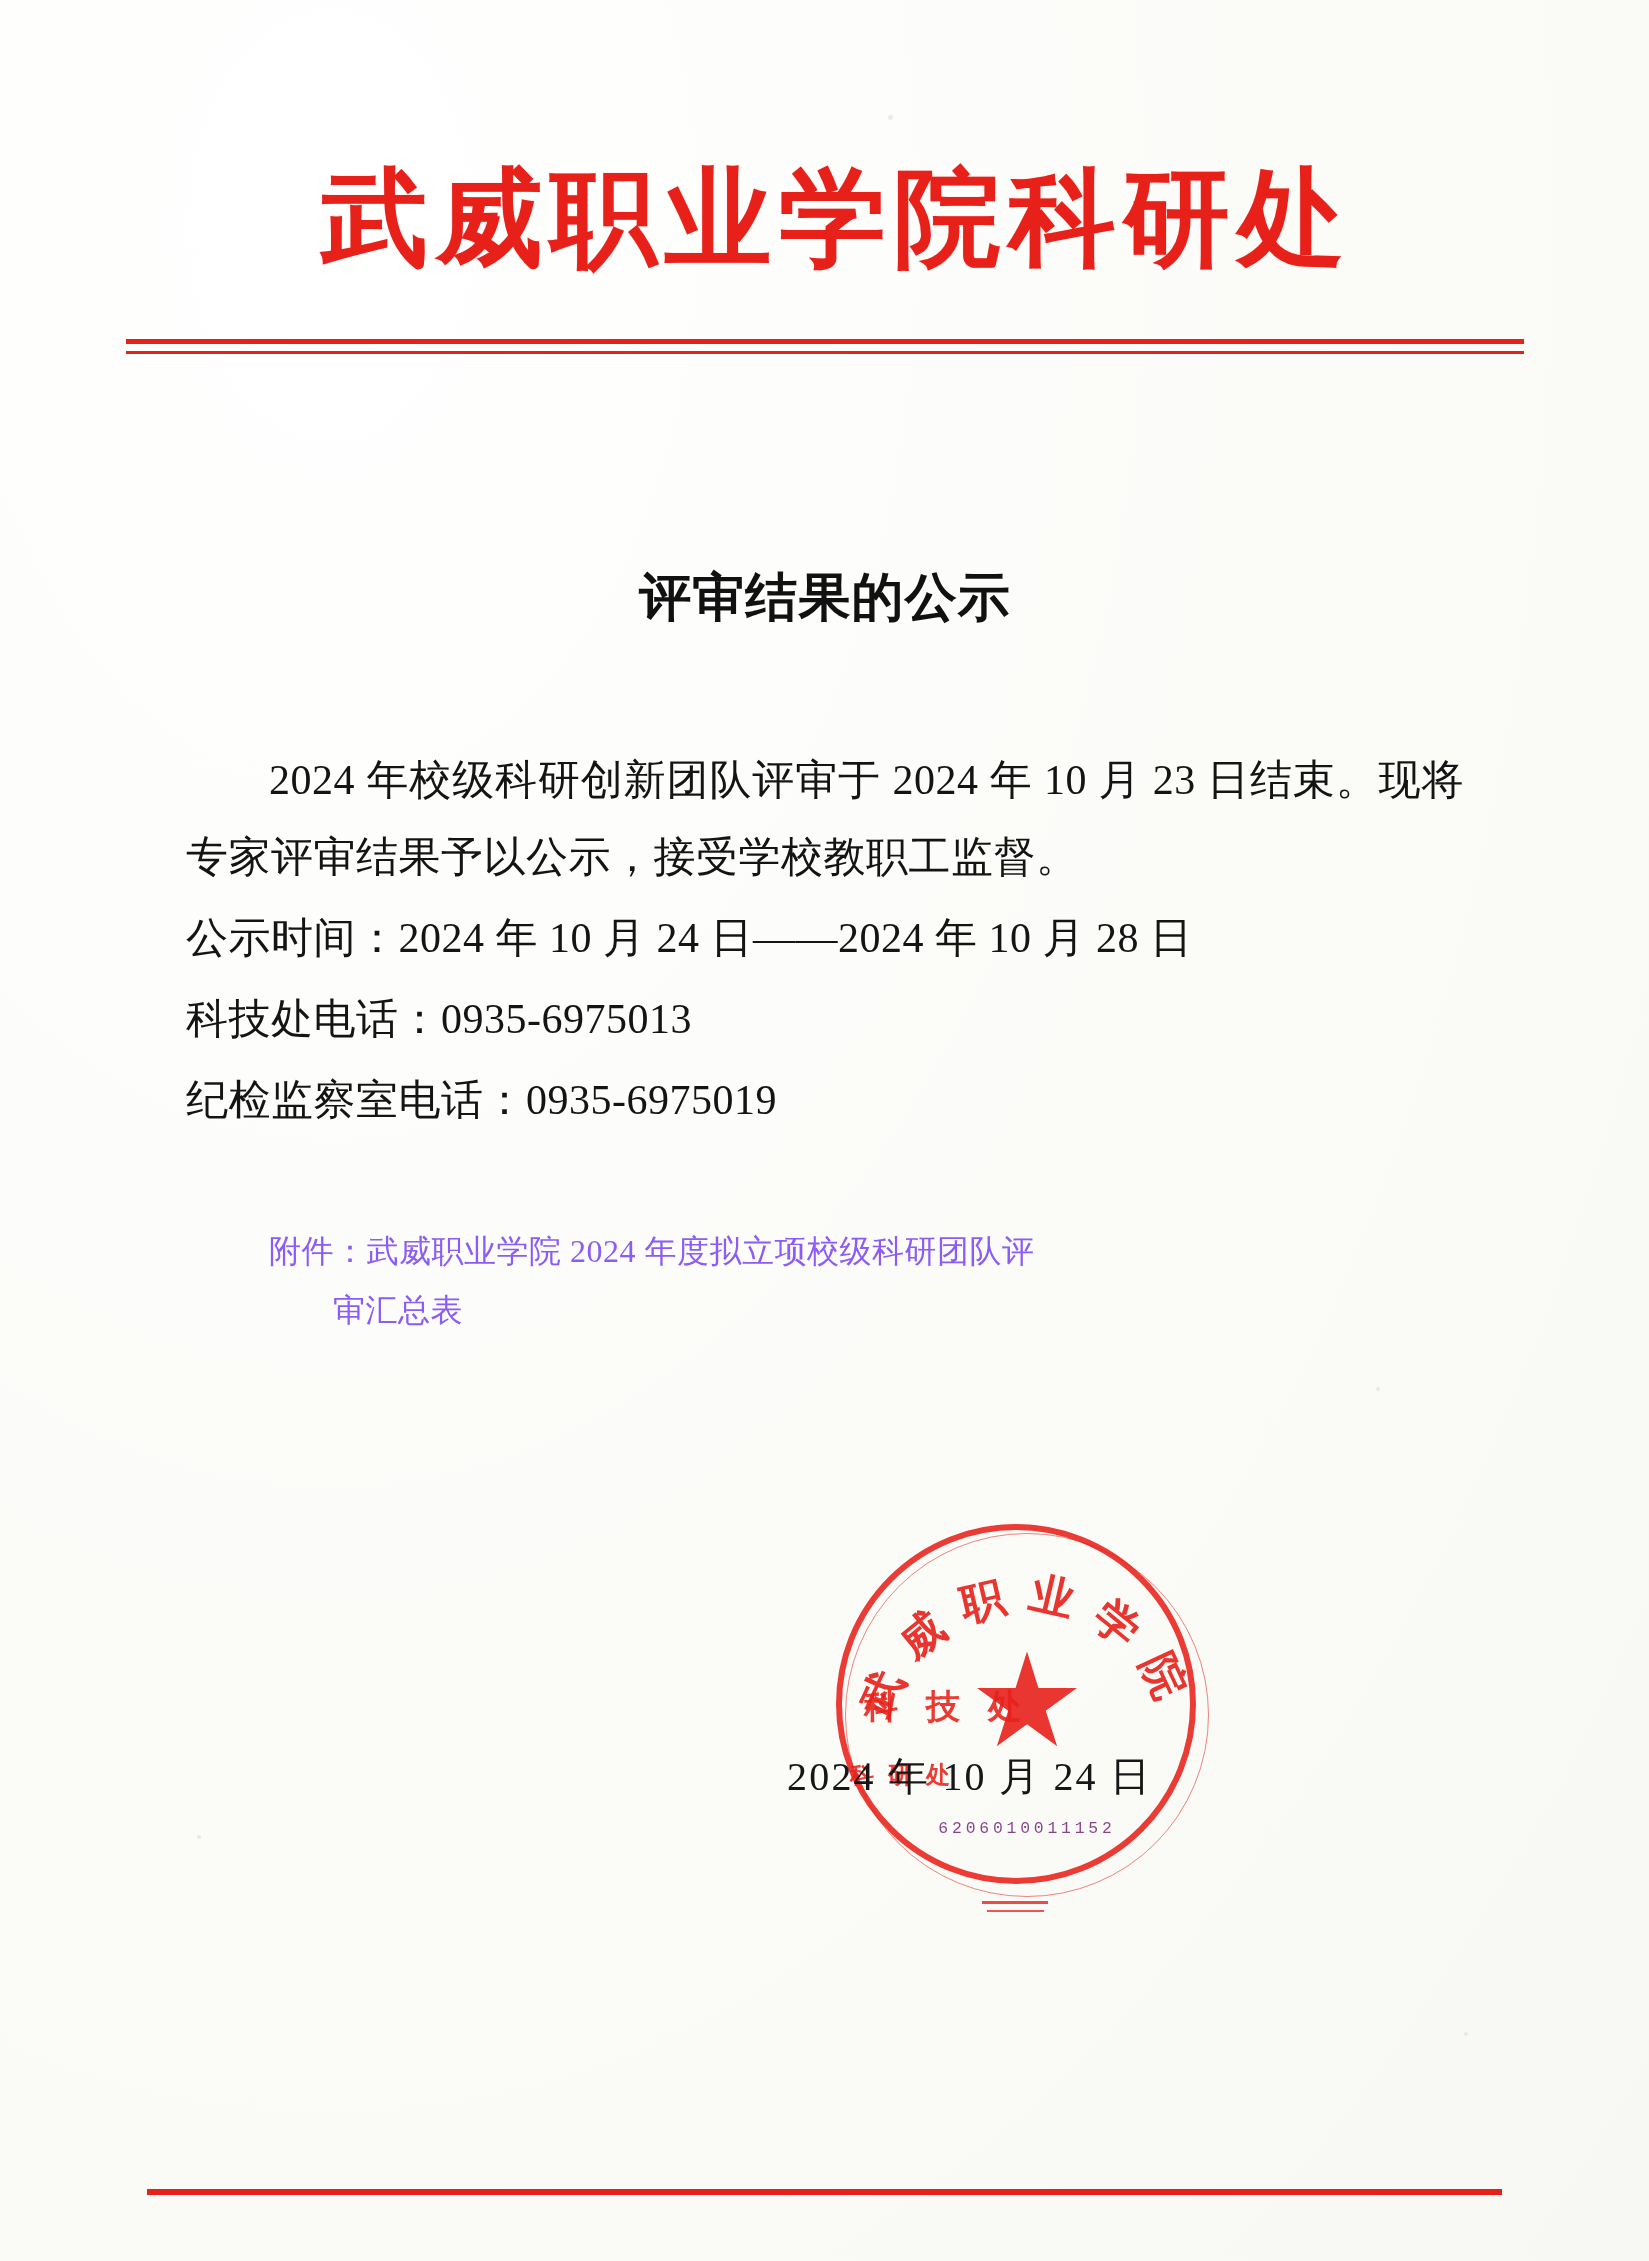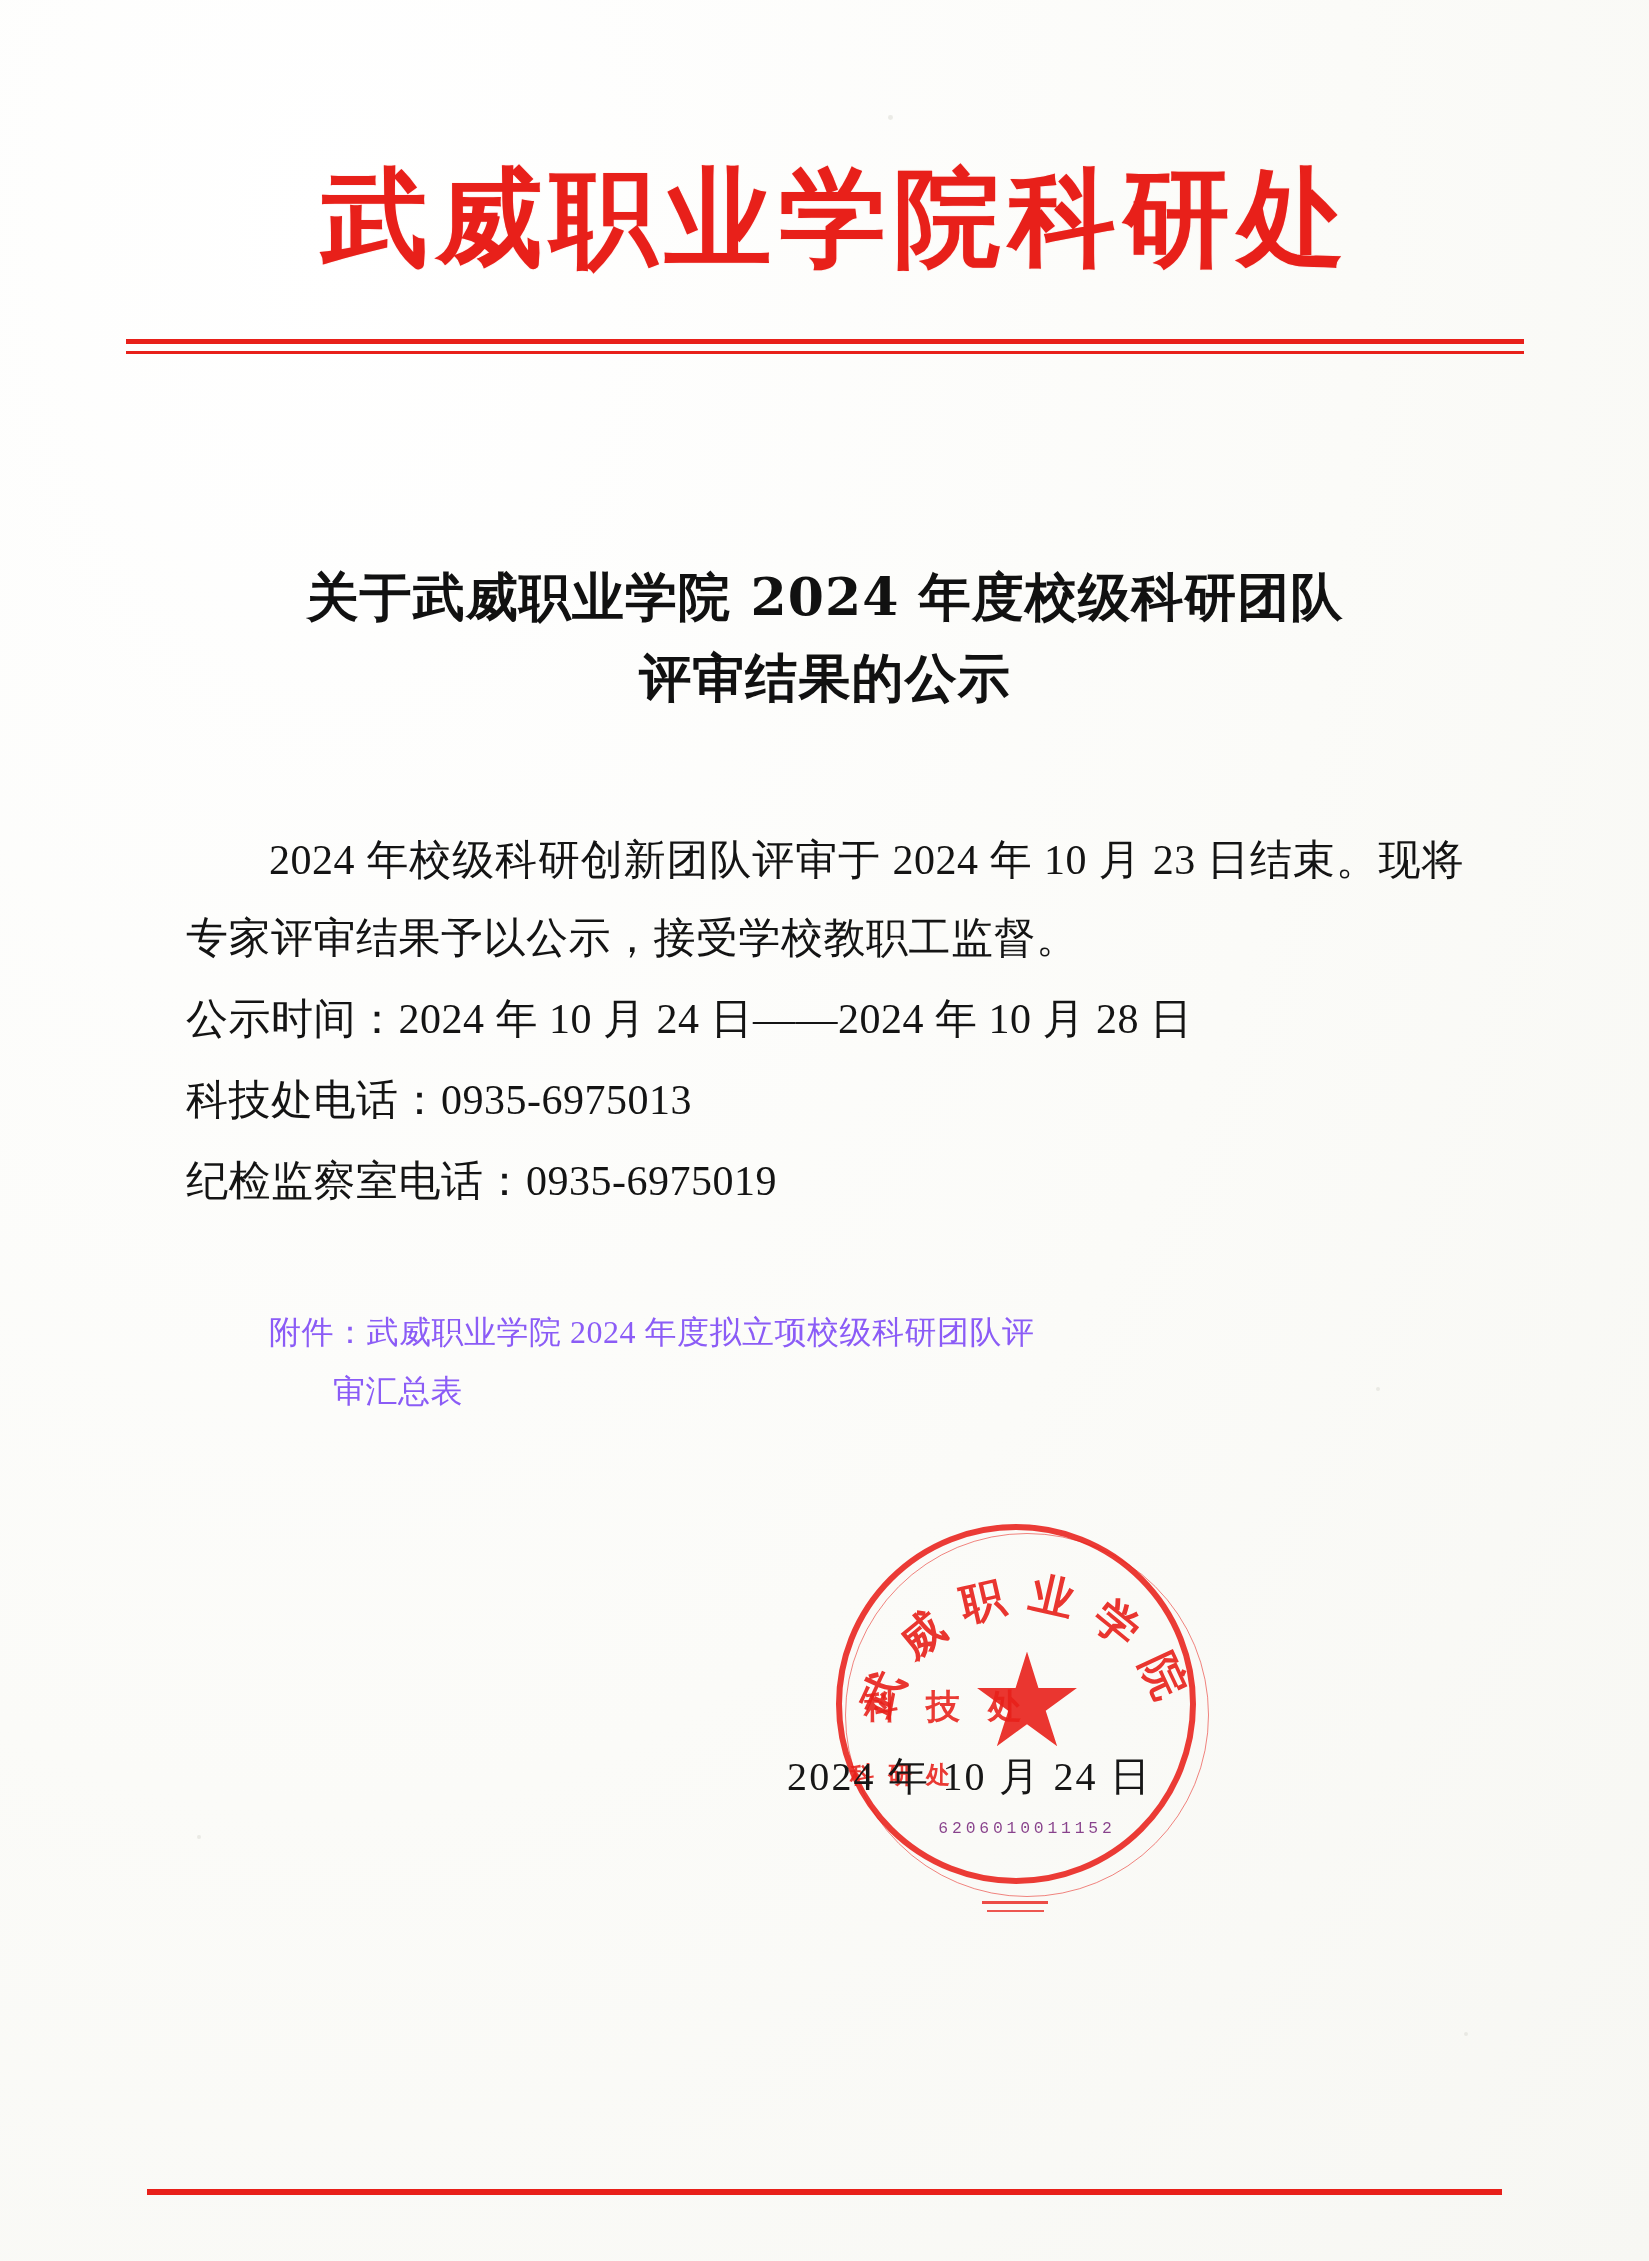--- a/index.html
+++ b/index.html
@@ -260,21 +260,20 @@
     <div class="letterhead-title">武威职业学院科研处</div>
   </div>
 
   <div class="rule-group rule-top">
     <div class="rule-thick"></div>
     <div class="rule-thin"></div>
   </div>
 
   <div class="doc-body">
     <div class="doc-title">
-      <span class="line">关于武威职业学院 2024 年度校级科研团队</span>
       <span class="line">评审结果的公示</span>
     </div>
 
     <div class="para-block">
       <p class="para">2024 年校级科研创新团队评审于 2024 年 10 月 23 日结束。现将专家评审结果予以公示，接受学校教职工监督。</p>
       <p class="line-plain">公示时间：2024 年 10 月 24 日——2024 年 10 月 28 日</p>
       <p class="line-plain">科技处电话：0935-6975013</p>
       <p class="line-plain">纪检监察室电话：0935-6975019</p>
     </div>
 

